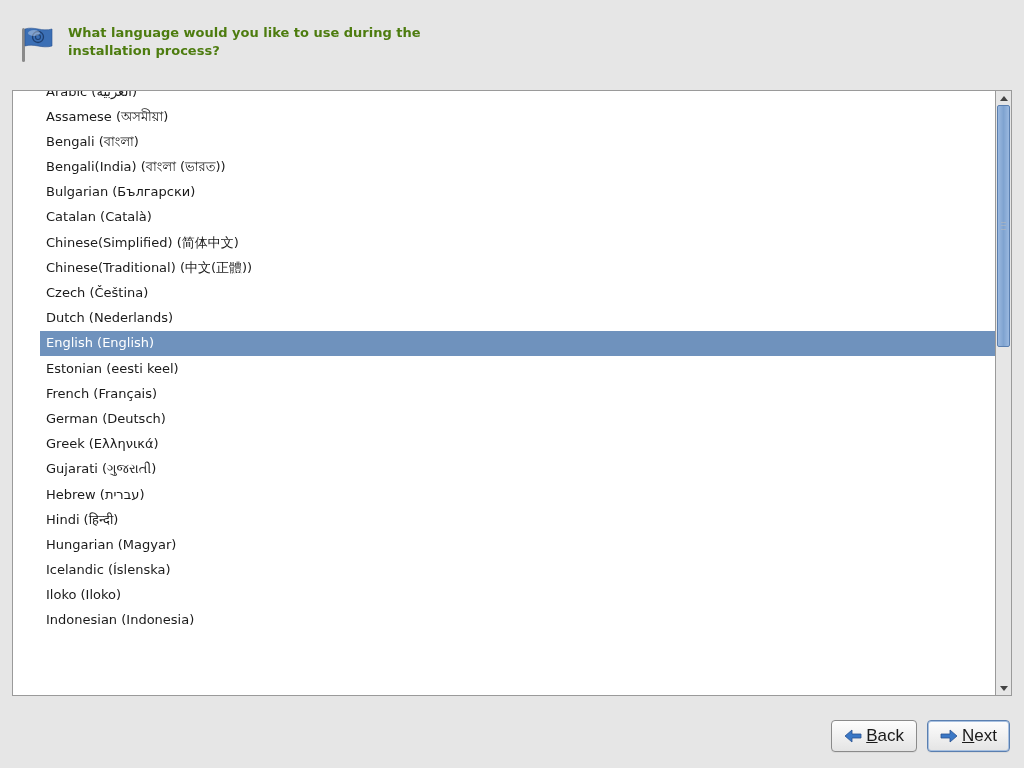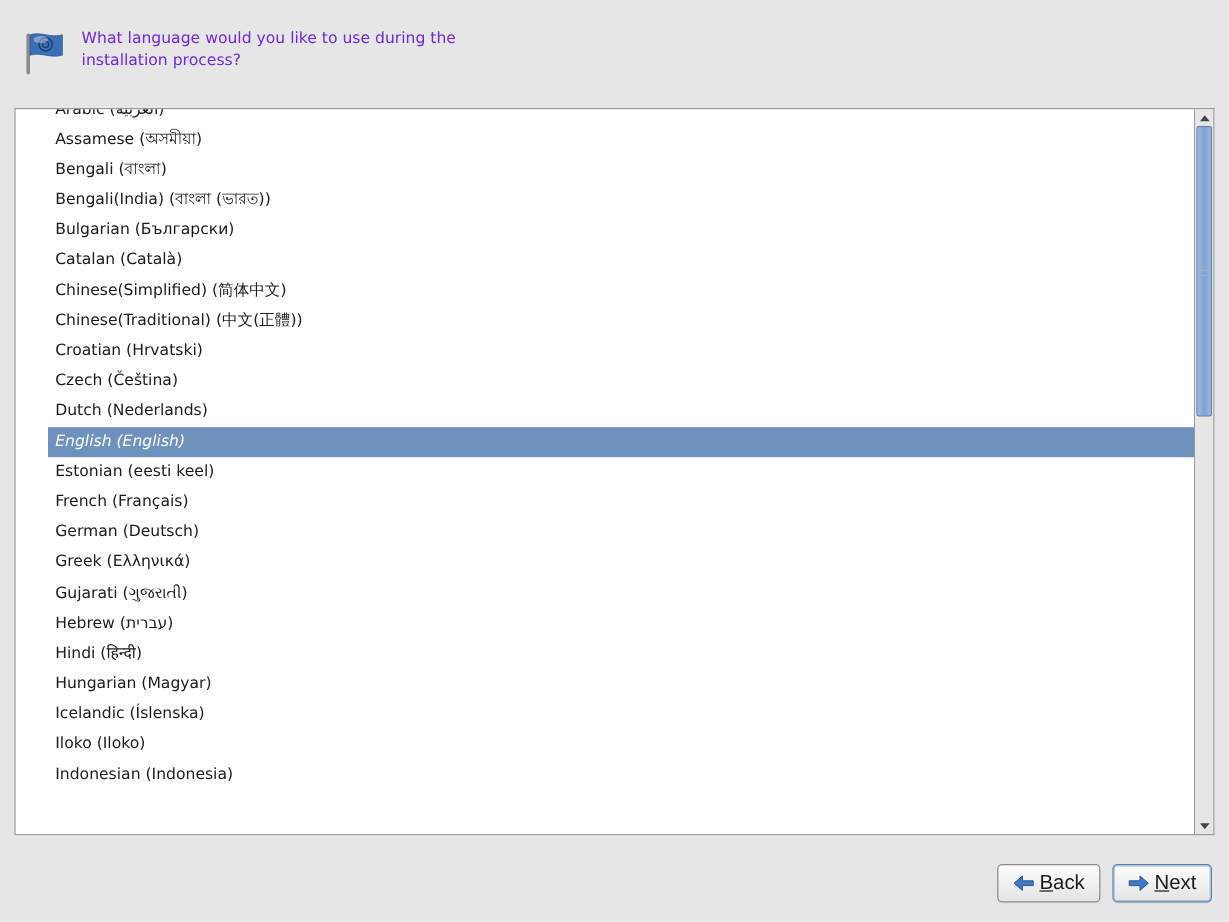--- a/index.html
+++ b/index.html
@@ -20,22 +20,23 @@
       gap: 12px;
     }
     .header-icon {
       width: 40px;
       height: 40px;
       flex-shrink: 0;
     }
     .header-text {
       font-size: 13px;
       line-height: 1.35;
-      color: #6d28d9;
+      color: #4d7c0f;
       max-width: 360px;
+      font-weight: bold;
     }
     .list-wrapper {
       position: absolute;
       left: 12px;
       right: 12px;
       top: 90px;
       bottom: 72px;
       display: flex;
     }
     .list-box {
@@ -55,21 +56,20 @@
       padding: 3.5px 6px;
       font-size: 13px;
       color: #1a1a1a;
       white-space: nowrap;
       cursor: default;
       line-height: 1.4;
     }
     .list-item.selected {
       background: #6f92bd;
       color: #ffffff;
-      font-style: italic;
     }
     .list-item.cut-top {
       margin-top: -12px;
     }
     .scrollbar {
       width: 16px;
       background: #e6e6e6;
       border: 1px solid #9a9a9a;
       border-left: none;
       display: flex;
@@ -173,21 +173,20 @@
   <div class="list-box">
     <div class="list-items" id="list-items">
         <div class="list-item cut-top">Arabic (العربية)</div>
         <div class="list-item">Assamese (অসমীয়া)</div>
         <div class="list-item">Bengali (বাংলা)</div>
         <div class="list-item">Bengali(India) (বাংলা (ভারত))</div>
         <div class="list-item">Bulgarian (Български)</div>
         <div class="list-item">Catalan (Català)</div>
         <div class="list-item">Chinese(Simplified) (简体中文)</div>
         <div class="list-item">Chinese(Traditional) (中文(正體))</div>
-        <div class="list-item">Croatian (Hrvatski)</div>
         <div class="list-item">Czech (Čeština)</div>
         <div class="list-item">Dutch (Nederlands)</div>
         <div class="list-item selected">English (English)</div>
         <div class="list-item">Estonian (eesti keel)</div>
         <div class="list-item">French (Français)</div>
         <div class="list-item">German (Deutsch)</div>
         <div class="list-item">Greek (Ελληνικά)</div>
         <div class="list-item">Gujarati (ગુજરાતી)</div>
         <div class="list-item">Hebrew (עברית)</div>
         <div class="list-item">Hindi (हिन्दी)</div>

